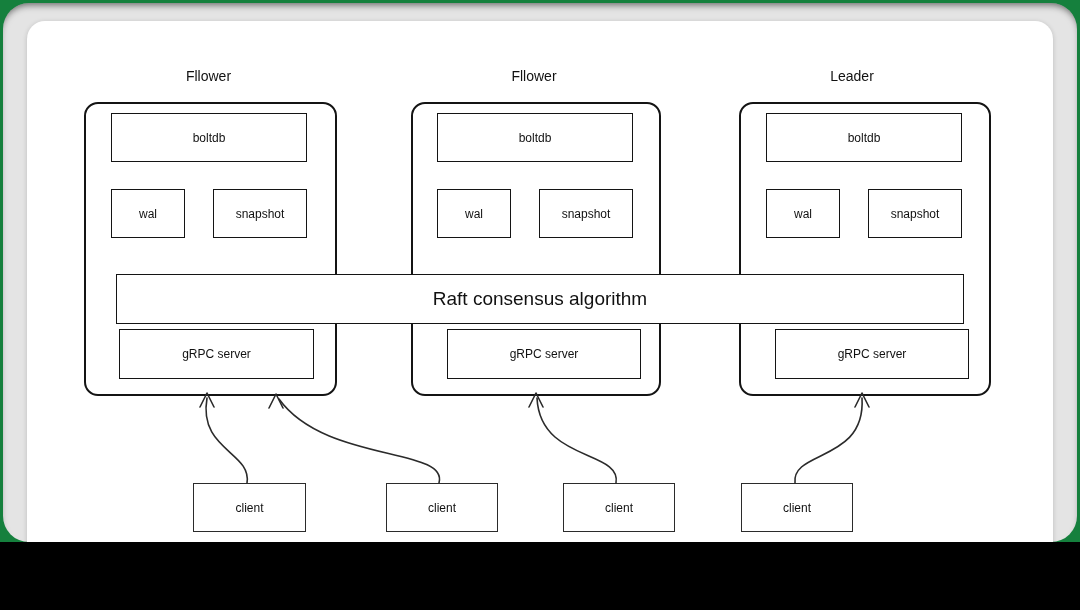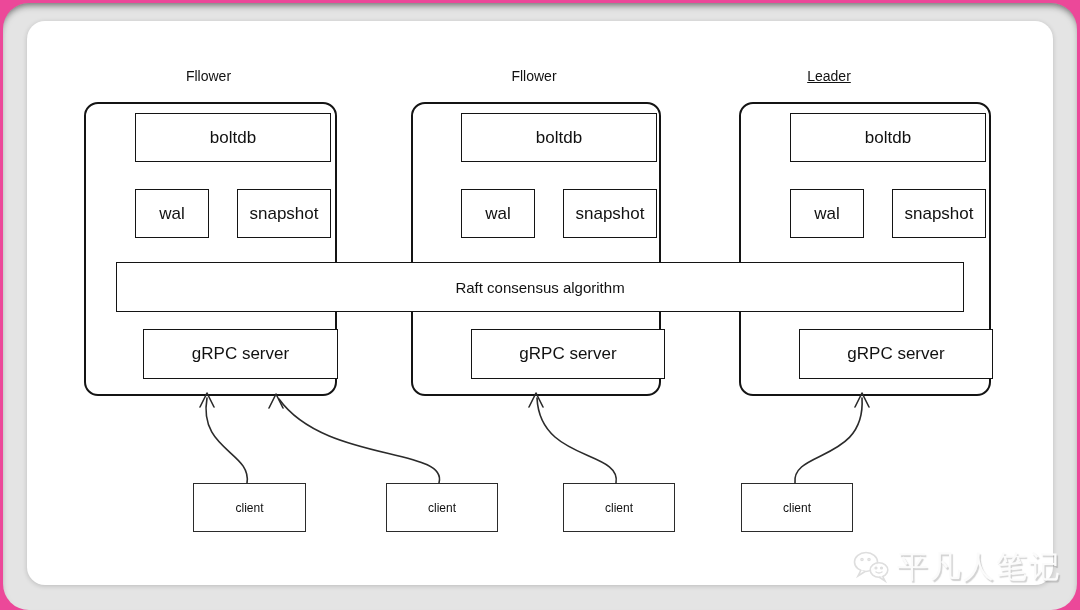--- a/index.html
+++ b/index.html
@@ -1,17 +1,17 @@
 <!DOCTYPE html>
 <html><head>
 <meta charset="utf-8">
 <style>
   html,body{margin:0;padding:0;background:#000;}
   .stage{
-    position:relative;width:1080px;height:610px;background:#ec4899;
+    position:relative;width:1080px;height:542px;background:#15803d;
     overflow:hidden;font-family:"Liberation Sans",sans-serif;
   }
   .frame{
     position:absolute;left:3px;top:3px;right:3px;bottom:0;
     background:#e4e4e4;border-radius:26px;
     box-shadow: inset 0 5px 7px -3px rgba(0,0,0,0.55);
   }
   .canvas{
     position:absolute;left:27px;top:21px;width:1026px;height:564px;
     background:#ffffff;border-radius:18px;
@@ -21,27 +21,27 @@
     position:absolute;border:2px solid #141414;border-radius:14px;
     background:transparent;z-index:2;
   }
   .node-label{
     position:absolute;top:66px;height:20px;line-height:20px;
     text-align:center;font-size:14px;color:#111;z-index:2;
   }
   .box{
     position:absolute;border:1.5px solid #141414;background:#fff;
     display:flex;align-items:center;justify-content:center;
-    font-size:17px;color:#111;z-index:3;margin-left:24px;
+    font-size:12px;color:#111;z-index:3;
   }
   .raft-bar{
-    position:absolute;left:116px;top:262px;width:846px;height:48px;
+    position:absolute;left:116px;top:274px;width:846px;height:48px;
     border:1.5px solid #141414;background:#fff;z-index:5;
     display:flex;align-items:center;justify-content:center;
-    font-size:15px;color:#111;
+    font-size:19px;color:#111;
   }
   .client{
     position:absolute;top:483px;height:47px;border:1.5px solid #2b2b2b;
     background:#fff;display:flex;align-items:center;justify-content:center;
     font-size:12px;color:#111;z-index:3;
   }
   .arrows{position:absolute;left:0;top:0;z-index:4;pointer-events:none;}
   .watermark{
     position:absolute;left:852px;top:546px;display:flex;align-items:center;
     gap:7px;z-index:6;
@@ -49,21 +49,21 @@
   .watermark-text{
     font-size:31px;letter-spacing:2px;color:#fbfbfb;
     text-shadow:1.5px 1.5px 1px rgba(90,90,90,0.28);
   }
   
   .n1{left:84px;top:102px;width:249px;height:290px;}
   .n2{left:411px;top:102px;width:246px;height:290px;}
   .n3{left:739px;top:102px;width:248px;height:290px;}
   .lbl1{left:84px;width:249px;}
   .lbl2{left:411px;width:246px;}
-  .lbl3{left:705px;width:248px;text-decoration:underline;}
+  .lbl3{left:728px;width:248px;}
 </style>
 </head>
 <body>
 
 <div class="stage">
   <div class="frame"></div>
   <div class="canvas"></div>
 
   <div class="node-label lbl1">Fllower</div>
   <div class="node-label lbl2">Fllower</div>

